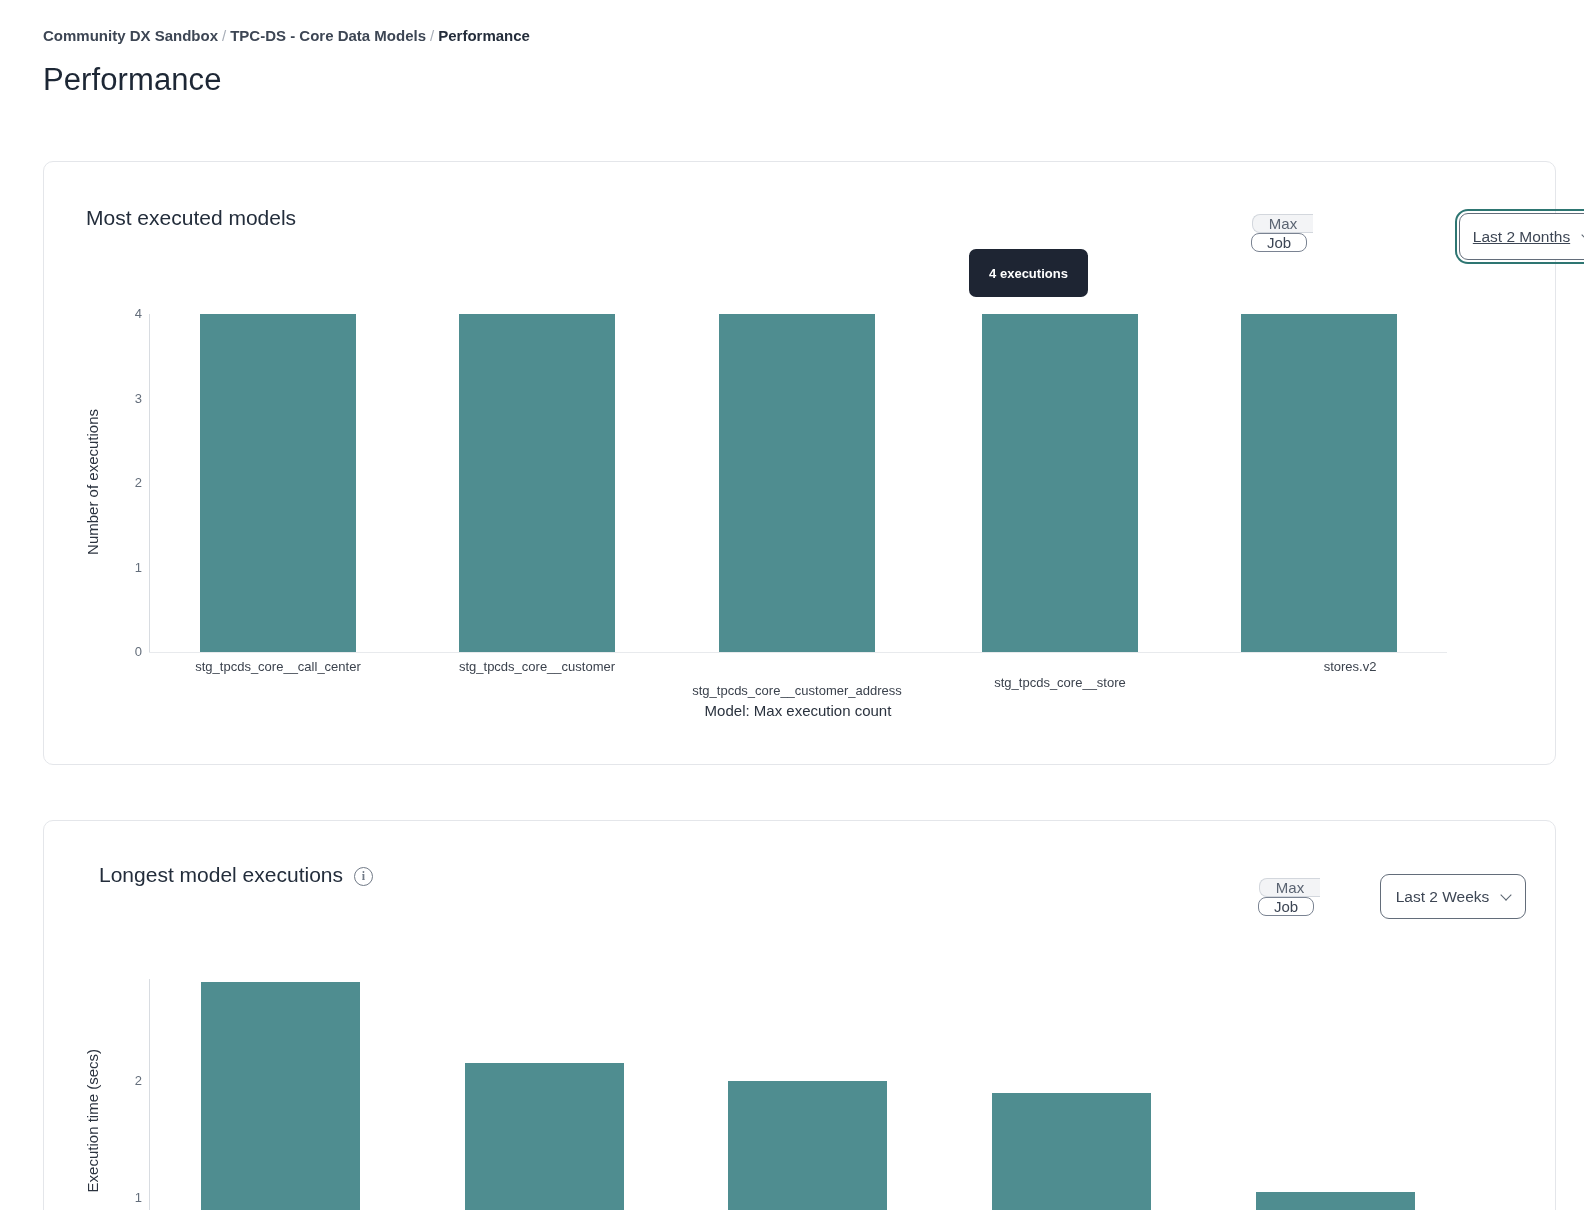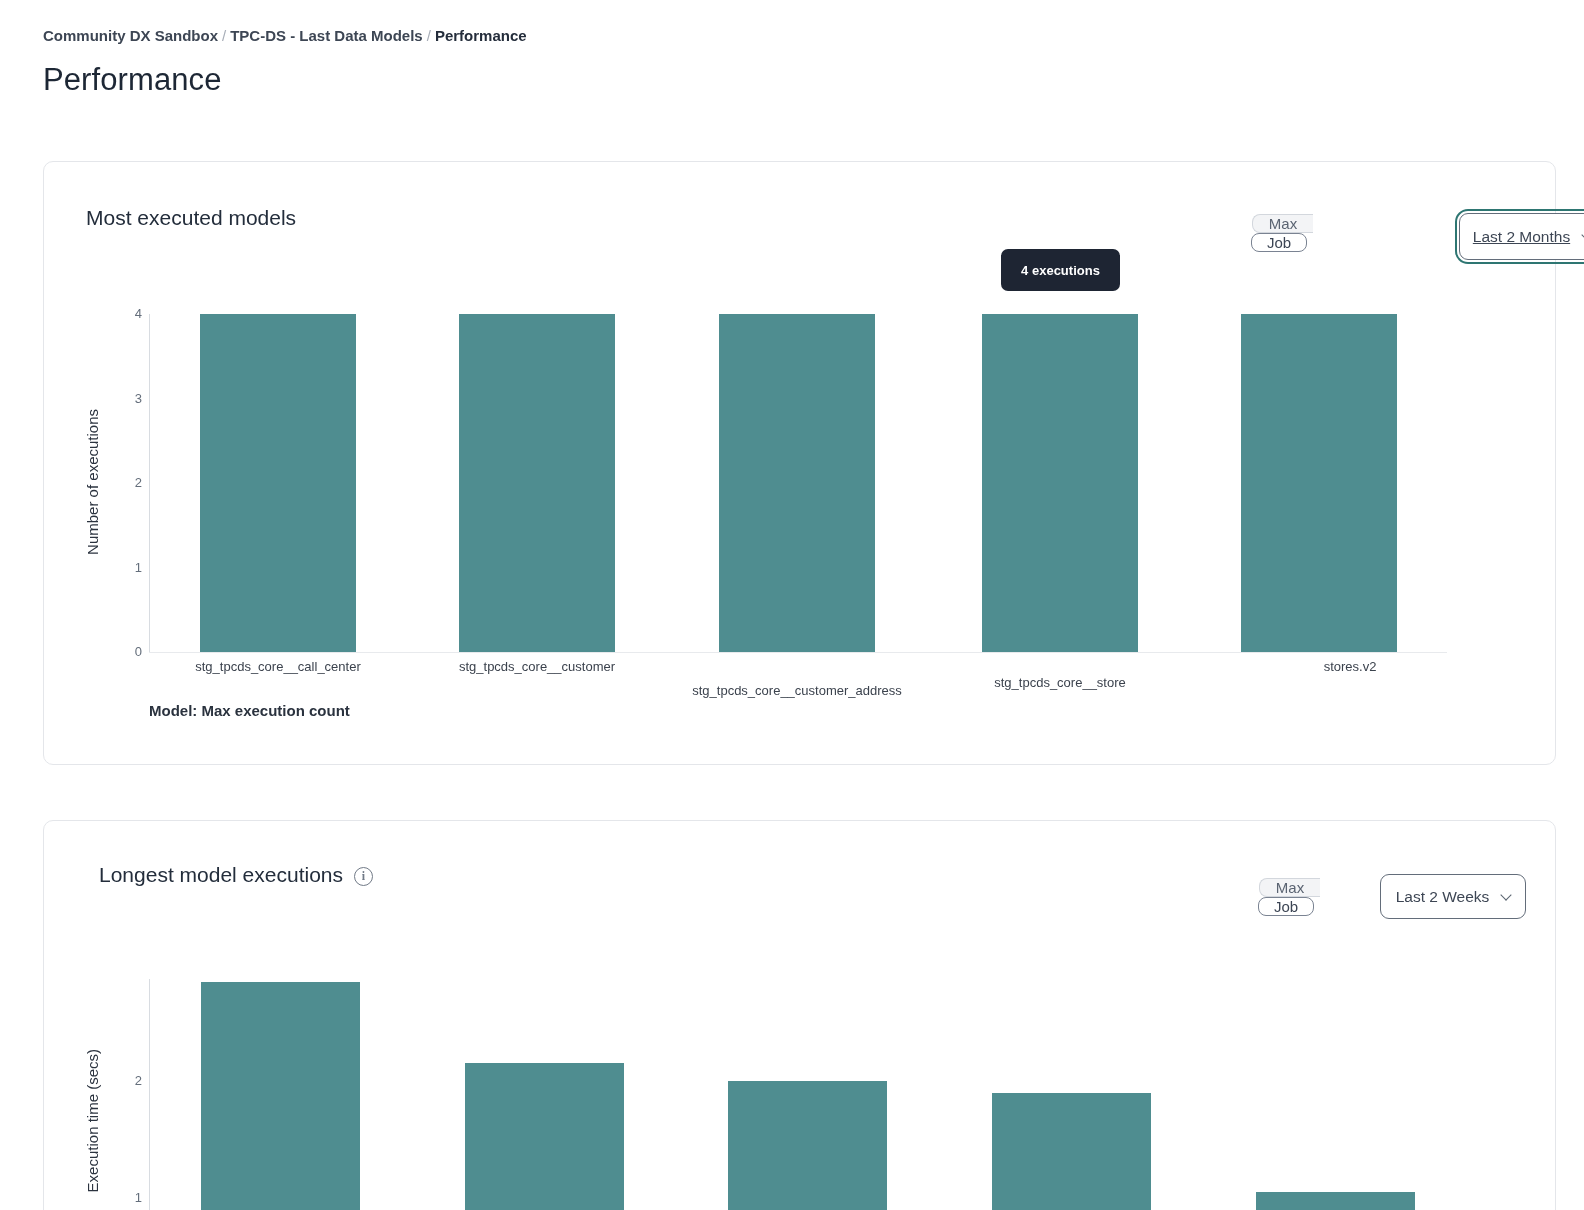--- a/index.html
+++ b/index.html
@@ -85,21 +85,21 @@
     outline: 2.5px solid #2e7672; outline-offset: 2.5px; text-decoration: underline; }
   #card-1 .dropdown { left: 1336px; top: 53px; width: 146px; height: 45px; }
   .chevron {
     width: 8px; height: 8px; box-sizing: border-box;
     border-right: 1.8px solid #5a6470; border-bottom: 1.8px solid #5a6470;
     transform: rotate(45deg); margin-top: -4px;
   }
 
   
   .chart-tooltip {
-    position: absolute; left: 957px; top: 87px; width: 119px; height: 42px;
+    position: absolute; left: 925px; top: 87px; width: 119px; height: 48px;
     background: #1e2533; color: #ffffff; border-radius: 7px;
     font-size: 13px; font-weight: 700;
     display: flex; align-items: center; justify-content: center;
   }
 
   
   .plot { position: absolute; inset: 0; }
   .vaxis { position: absolute; width: 1px; background: #d8dce1; }
   #plot-0 .vaxis { left: 105px; top: 152px; height: 338px; }
   #plot-1 .vaxis { left: 105px; top: 158px; height: 245px; }
@@ -116,30 +116,30 @@
     font-size: 13px; color: #3b424d; white-space: nowrap;
   }
   .ylab {
     position: absolute; writing-mode: vertical-rl; transform: rotate(180deg);
     font-size: 15px; color: #2b333f; white-space: nowrap;
   }
   #plot-0 .ylab { left: 40px; top: 247px; }
   #plot-1 .ylab { left: 40px; top: 228px; }
   .xtitle {
     position: absolute; left: 105px; top: 540px; width: 1298px;
-    text-align: left; font-size: 15px; font-weight: 700; color: #2a323e;
+    text-align: center; font-size: 15px; font-weight: 400; color: #2a323e;
   }
 </style>
 </head>
 <body>
 
 <nav class="breadcrumb">
   <span class="crumb">Community DX Sandbox</span>
   <span class="crumb-sep">/</span>
-  <span class="crumb">TPC-DS - Last Data Models</span>
+  <span class="crumb">TPC-DS - Core Data Models</span>
   <span class="crumb-sep">/</span>
   <span class="crumb current">Performance</span>
 </nav>
 
 <h1 class="page-title">Performance</h1>
 
 <section class="card" id="card-0">
   <div class="card-title">
     <span>Most executed models</span>
   </div>

